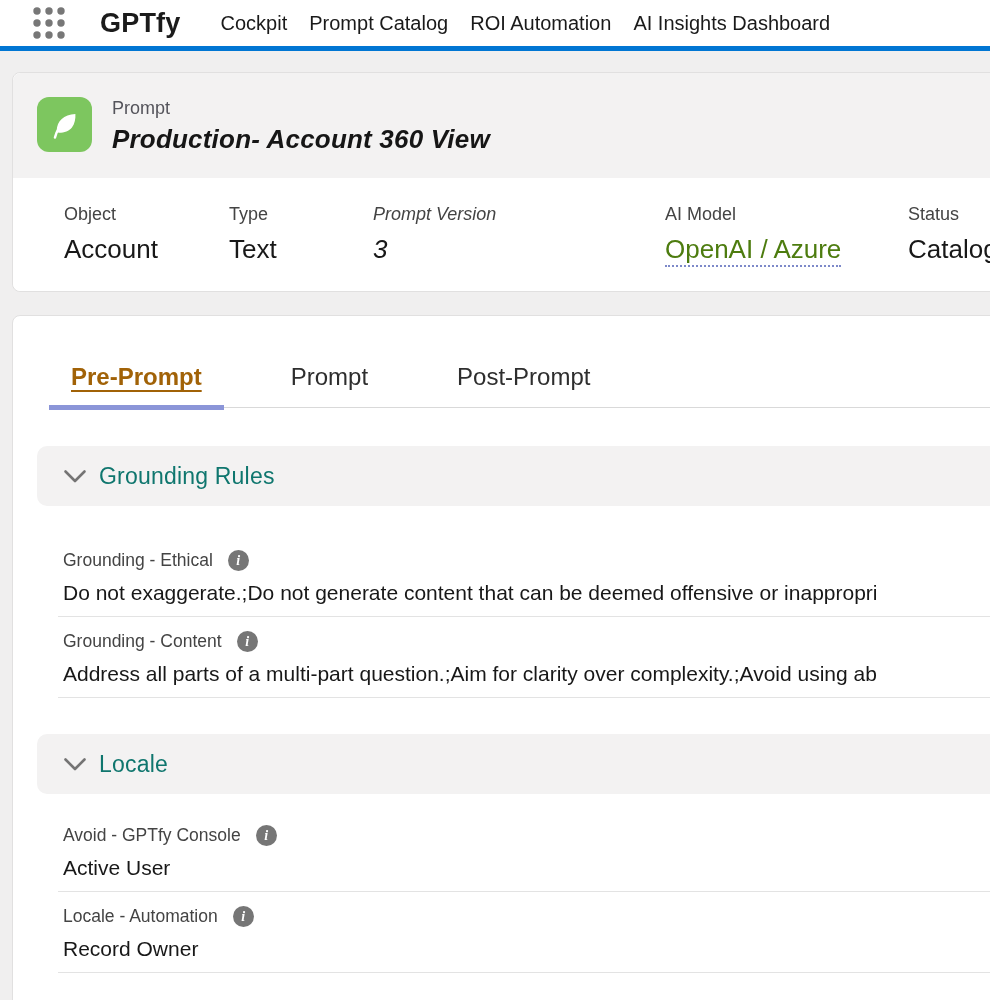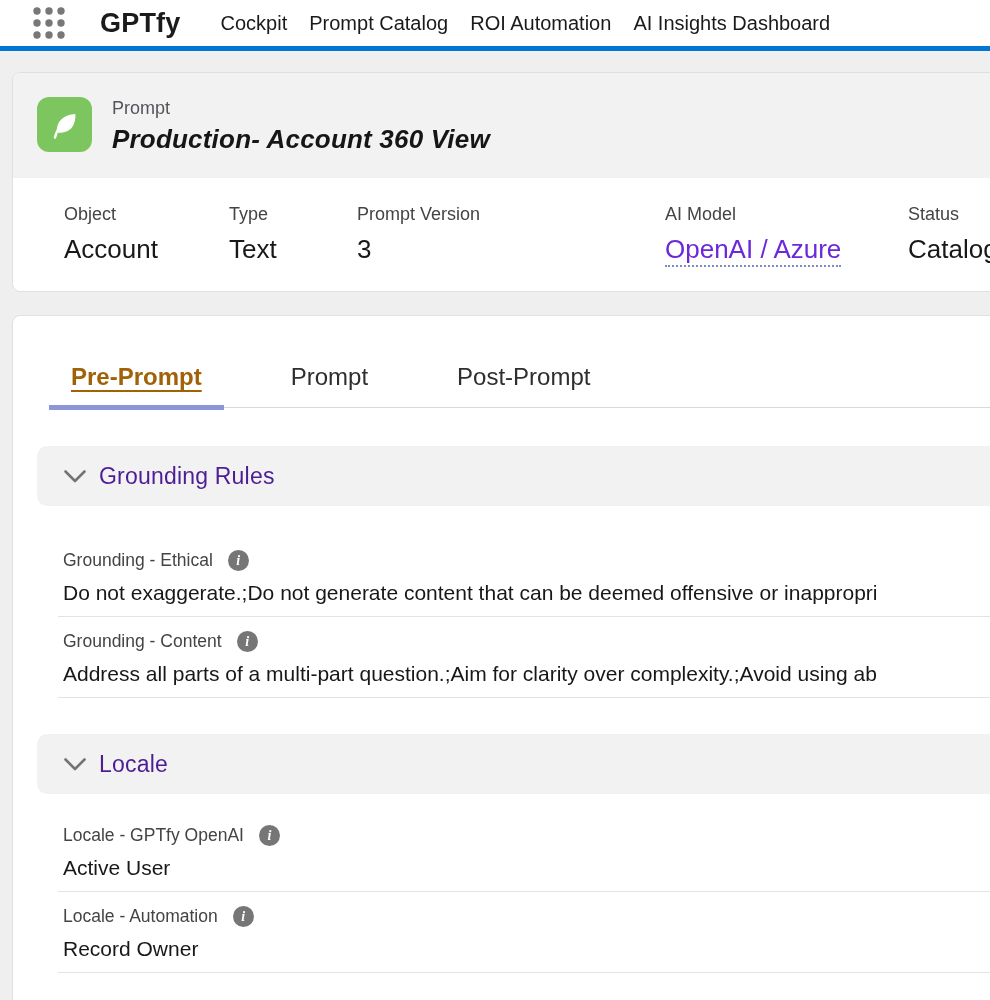--- a/index.html
+++ b/index.html
@@ -77,27 +77,27 @@
 
   .header-card .details {
     position: relative;
     height: 113px;
     border-radius: 0 0 8px 8px;
     background: #fff;
   }
   .detail-field { position: absolute; top: 26px; white-space: nowrap; }
   .detail-field:nth-child(1) { left: 7px; margin-left: 44px; }
   .detail-field:nth-child(2) { left: 216px; }
-  .detail-field:nth-child(3) { left: 344px; }
+  .detail-field:nth-child(3) { left: 360px; font-style: italic; }
   .detail-field:nth-child(4) { left: 652px; }
   .detail-field:nth-child(5) { left: 895px; }
   .detail-label { font-size: 18px; color: #444; }
   .detail-value { font-size: 26px; color: #181818; margin-top: 9px; }
   a.lookup-link {
-    color: #6d28d9;
+    color: #4d7c0f;
     text-decoration: none;
     border-bottom: 2px dotted #7d89c9;
     padding-bottom: 1px;
     cursor: pointer;
   }
 
   
   .main-card { margin-top: 23px; height: 700px; border-radius: 8px 8px 0 0; }
   .tabs {
     display: flex;
@@ -133,21 +133,21 @@
     margin: 38px 0 0 24px;
     height: 60px;
     background: #f3f2f2;
     border-radius: 10px;
     display: flex;
     align-items: center;
     padding-left: 26px;
     cursor: pointer;
   }
   .section-bar.second { margin-top: 36px; }
-  .section-title { font-size: 23px; color: #4c1d95; margin-left: 12px; letter-spacing: .2px; }
+  .section-title { font-size: 23px; color: #0f766e; margin-left: 12px; letter-spacing: .2px; }
   .chevron { display: block; flex: 0 0 auto; }
 
   .field-label-row {
     display: flex;
     align-items: center;
     margin: 14px 0 0 50px;
   }
   .field-label-row.first-a { margin-top: 44px; }
   .field-label-row.first-b { margin-top: 31px; }
   .field-label { font-size: 17.5px; color: #444; white-space: nowrap; }
@@ -271,21 +271,21 @@
     <div class="divider"></div>
 
     <div class="section-bar second">
       <svg class="chevron" width="24" height="15" viewBox="0 0 24 15">
         <path d="M2.5 2.5 L12 12 L21.5 2.5" fill="none" stroke="#747474" stroke-width="2.6" stroke-linecap="round" stroke-linejoin="round"></path>
       </svg>
       <span class="section-title">Locale</span>
     </div>
 
     <div class="field-label-row first-b">
-      <span class="field-label">Locale - GPTfy OpenAI</span>
+      <span class="field-label">Avoid - GPTfy Console</span>
       <span class="info-icon">i</span>
     </div>
     <div class="field-value">Active User</div>
     <div class="divider"></div>
 
     <div class="field-label-row">
       <span class="field-label">Locale - Automation</span>
       <span class="info-icon">i</span>
     </div>
     <div class="field-value">Record Owner</div>

